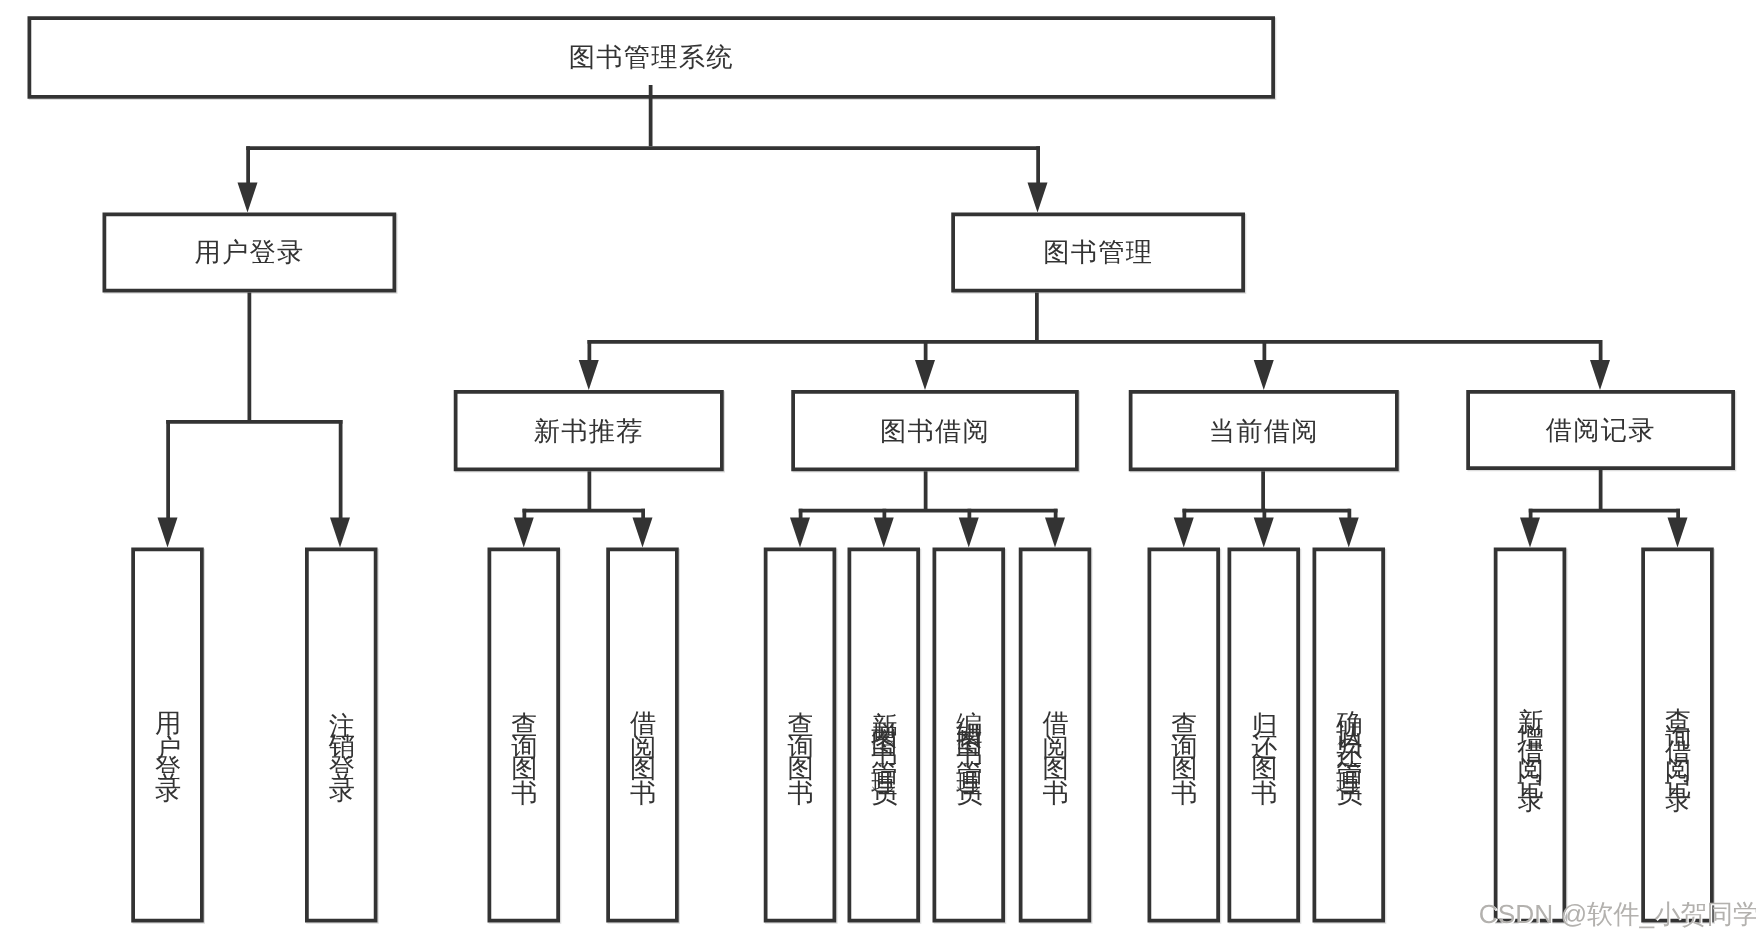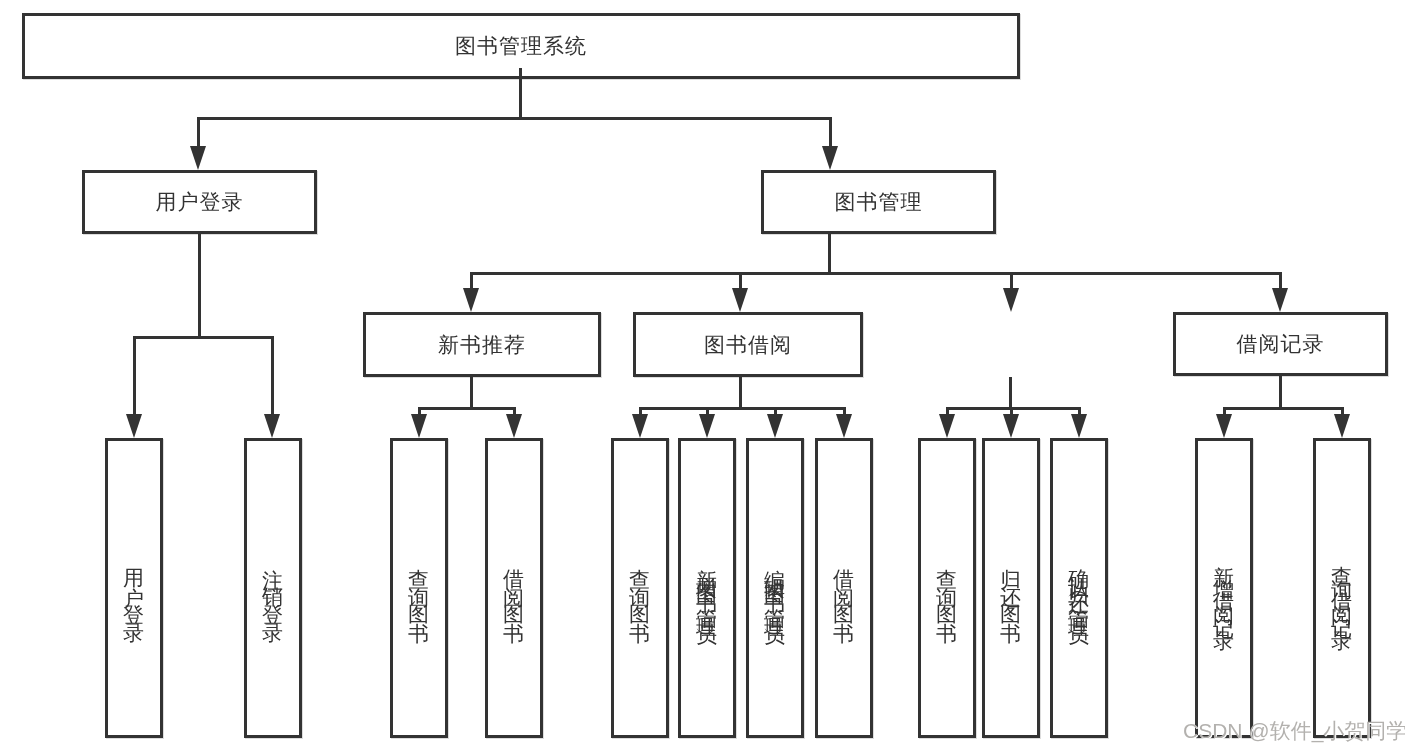--- a/index.html
+++ b/index.html
@@ -87,25 +87,28 @@
   <div class="hl" style="left:470px; top:272px; width:811px;"></div>
   <div class="vl" style="left:470px; top:272px; height:17px;"></div>
   <div class="head" style="left:463px; top:288px;"></div>
   <div class="vl" style="left:739px; top:272px; height:17px;"></div>
   <div class="head" style="left:732px; top:288px;"></div>
   <div class="vl" style="left:1010px; top:272px; height:17px;"></div>
   <div class="head" style="left:1003px; top:288px;"></div>
   <div class="vl" style="left:1279px; top:272px; height:17px;"></div>
   <div class="head" style="left:1272px; top:288px;"></div>
 
-  <div class="box" style="left:363px; top:312px; width:238px; height:65px;">
+  <div class="box" style="left:363px; top:312px; width:216px; height:65px;">
     <span>新书推荐</span>
   </div>
   <div class="box" style="left:633px; top:312px; width:230px; height:65px;">
     <span>图书借阅</span>
+  </div>
+  <div class="box" style="left:903px; top:312px; width:216px; height:65px;">
+    <span>当前借阅</span>
   </div>
   <div class="box" style="left:1173px; top:312px; width:215px; height:64px;">
     <span>借阅记录</span>
   </div>
 
   <div class="vl" style="left:470px; top:377px; height:32px;"></div>
   <div class="hl" style="left:418px; top:407px; width:98px;"></div>
   <div class="vl" style="left:418px; top:407px; height:9px;"></div>
   <div class="head" style="left:411px; top:414px;"></div>
   <div class="vl" style="left:513px; top:407px; height:9px;"></div>

